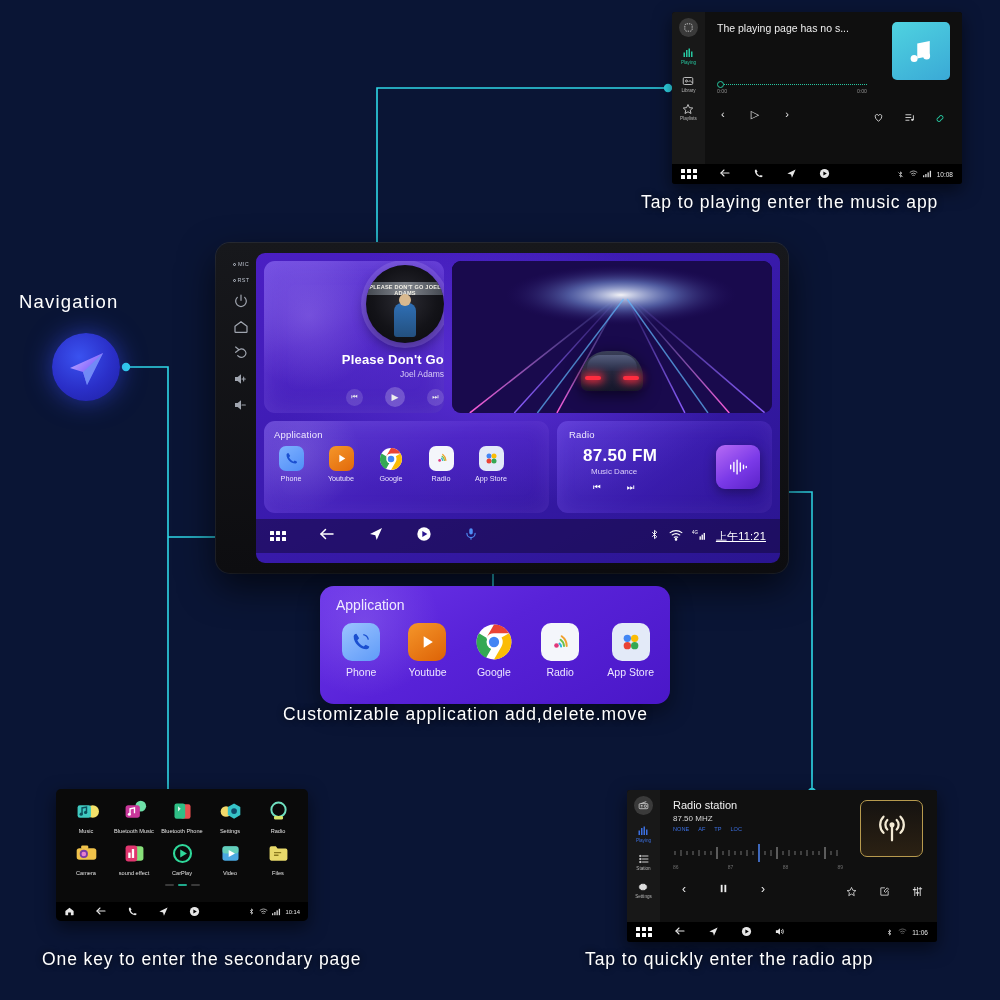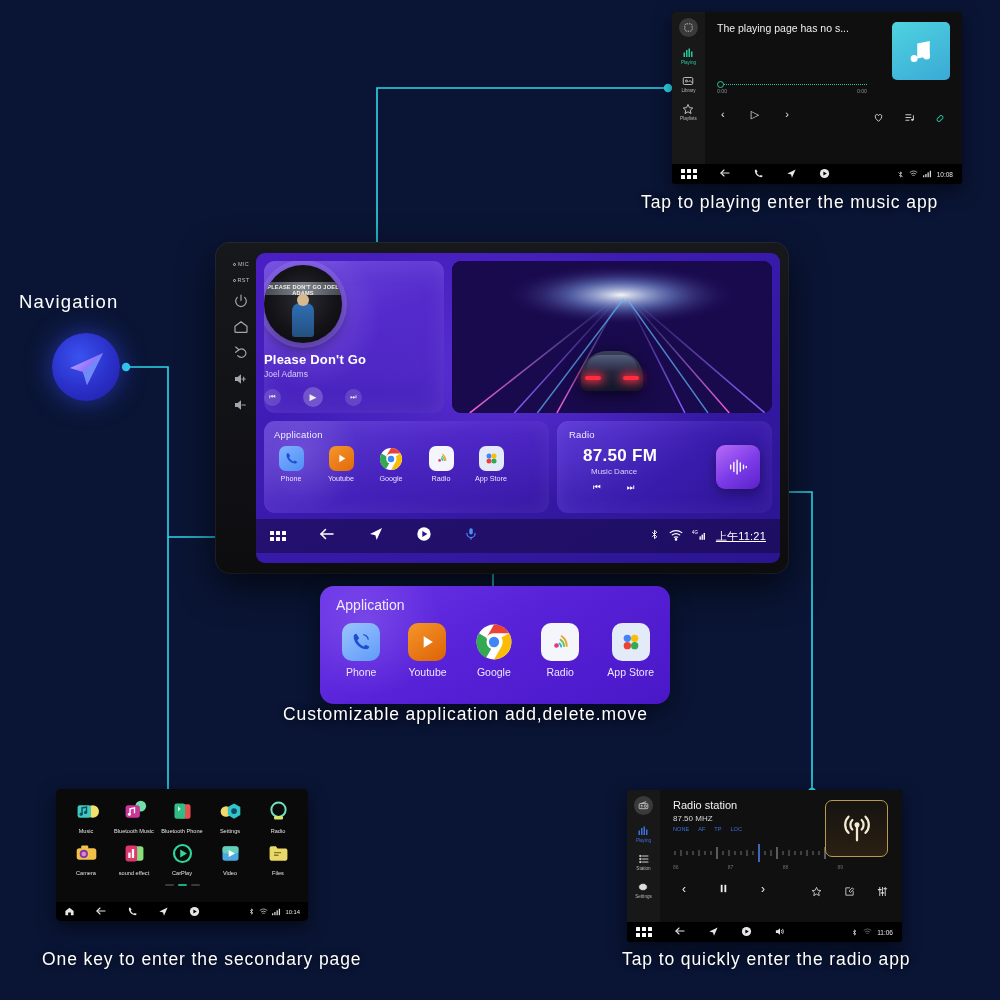--- a/index.html
+++ b/index.html
@@ -66,21 +66,21 @@
   }
 
   .hu-top-row { display: flex; gap: 8px; height: 152px; }
 
   
   #hu-music-card {
     width: 180px; height: 100%;
     border-radius: 11px;
     background: linear-gradient(160deg, rgba(150,120,255,.48) 0%, rgba(96,52,214,.42) 45%, rgba(60,28,170,.40) 100%);
     position: relative; overflow: hidden;
-    display: flex; flex-direction: column; align-items: flex-start;
+    display: flex; flex-direction: column; align-items: flex-end;
     padding-top: 4px;
     box-shadow: inset 0 0 24px rgba(180,150,255,.18);
   }
   #hu-music-card::before{
     content:""; position:absolute; left:-30px; top:-20px; width:150px; height:150px;
     border-radius:50%; background: radial-gradient(circle, rgba(190,160,255,.28) 0%, rgba(190,160,255,0) 68%);
   }
   .vinyl {
     width: 78px; height: 78px; border-radius: 50%;
     background: radial-gradient(circle at 50% 45%, #2b2b33 0%, #131318 55%, #09090c 100%);
@@ -186,21 +186,21 @@
   .prog-line{height:1px;border-top:1.2px dotted #27c7a0;margin-left:7px;margin-top:4px;}
   .prog-knob{position:absolute;left:0;top:1px;width:7px;height:7px;border-radius:50%;border:1.2px solid #27c7a0;}
   .prog-times{display:flex;justify-content:space-between;color:#8f8f8f;font-size:5.2px;margin-top:3px;}
   .mq-ctrls{position:absolute;left:16px;top:96px;display:flex;gap:26px;color:#e8e8e8;font-size:11px;}
   .mq-ctrls-right{position:absolute;right:14px;top:97px;display:flex;gap:20px;align-items:center;}
   .sysbar{height:20px;background:#000;display:flex;align-items:center;padding:0 9px;gap:22px;color:#e6e6e6;}
   .sysbar .sb-right{margin-left:auto;display:flex;align-items:center;gap:5px;font-size:6.5px;}
 
   
   #radio-app{
-    position:absolute; left:627px; top:790px; width:275px; height:152px;
+    position:absolute; left:627px; top:790px; width:310px; height:152px;
     background:#0b0b0b; border-radius:3px; overflow:hidden; display:flex; flex-direction:column;
     box-shadow:0 6px 18px rgba(0,0,0,.55);
   }
   .ra-main{flex:1;background:#101010;position:relative;padding:9px 13px;}
   .ra-title{color:#f0f0f0;font-size:11px;}
   .ra-freq{color:#d8d8d8;font-size:8px;margin-top:3px;}
   .ra-tags{display:flex;gap:9px;margin-top:3px;}
   .ra-tags span{color:#3b6fe0;font-size:5.6px;}
   .ra-dial{position:absolute;left:13px;top:52px;width:170px;height:22px;}
   .ra-scale-lbls{position:absolute;left:13px;top:74px;width:170px;display:flex;justify-content:space-between;color:#6d6d6d;font-size:5px;}
@@ -247,21 +247,21 @@
     position:absolute; left:52px; top:333px; width:68px; height:68px; border-radius:50%;
     background: radial-gradient(circle at 40% 35%, #3a52f0 0%, #2a2fc8 55%, #1e1fa0 100%);
     display:flex; align-items:center; justify-content:center;
     box-shadow: 0 0 26px rgba(60,80,255,.55);
   }
   #nav-title{ position:absolute; left:19px; top:291px; color:#fff; font-size:18.5px; letter-spacing:1.2px; }
 
   .cap-music{ left:641px; top:192px; }
   .cap-custom{ left:283px; top:704px; }
   .cap-secondary{ left:42px; top:949px; }
-  .cap-radio{ left:622px; top:949px; }
+  .cap-radio{ left:585px; top:949px; }
 </style>
 </head>
 <body>
 
 <div id="stage">
 
   <svg id="connectors" viewBox="0 0 1000 1000">
     <g fill="none" stroke="#2fd8e8" stroke-width="1.6">
 
       <path d="M385,307 L377,307 L377,88 L666,88"></path>

